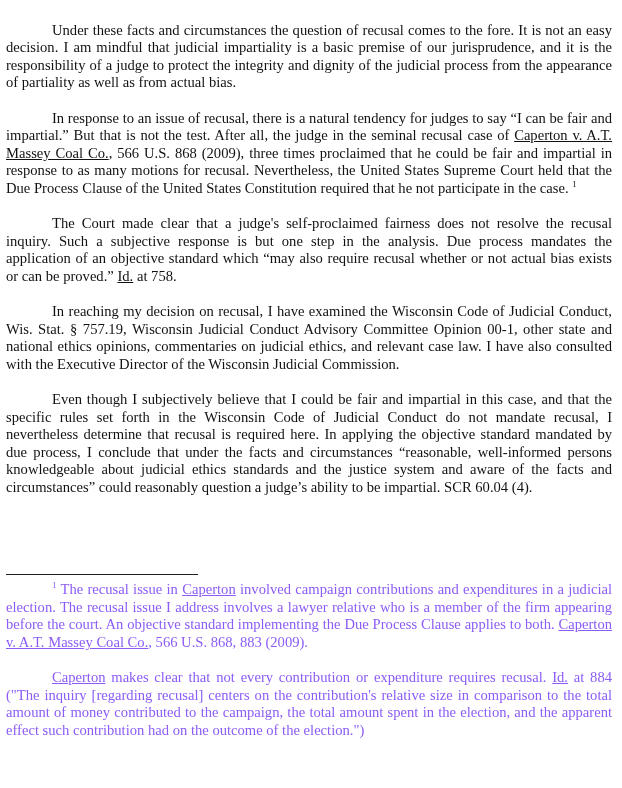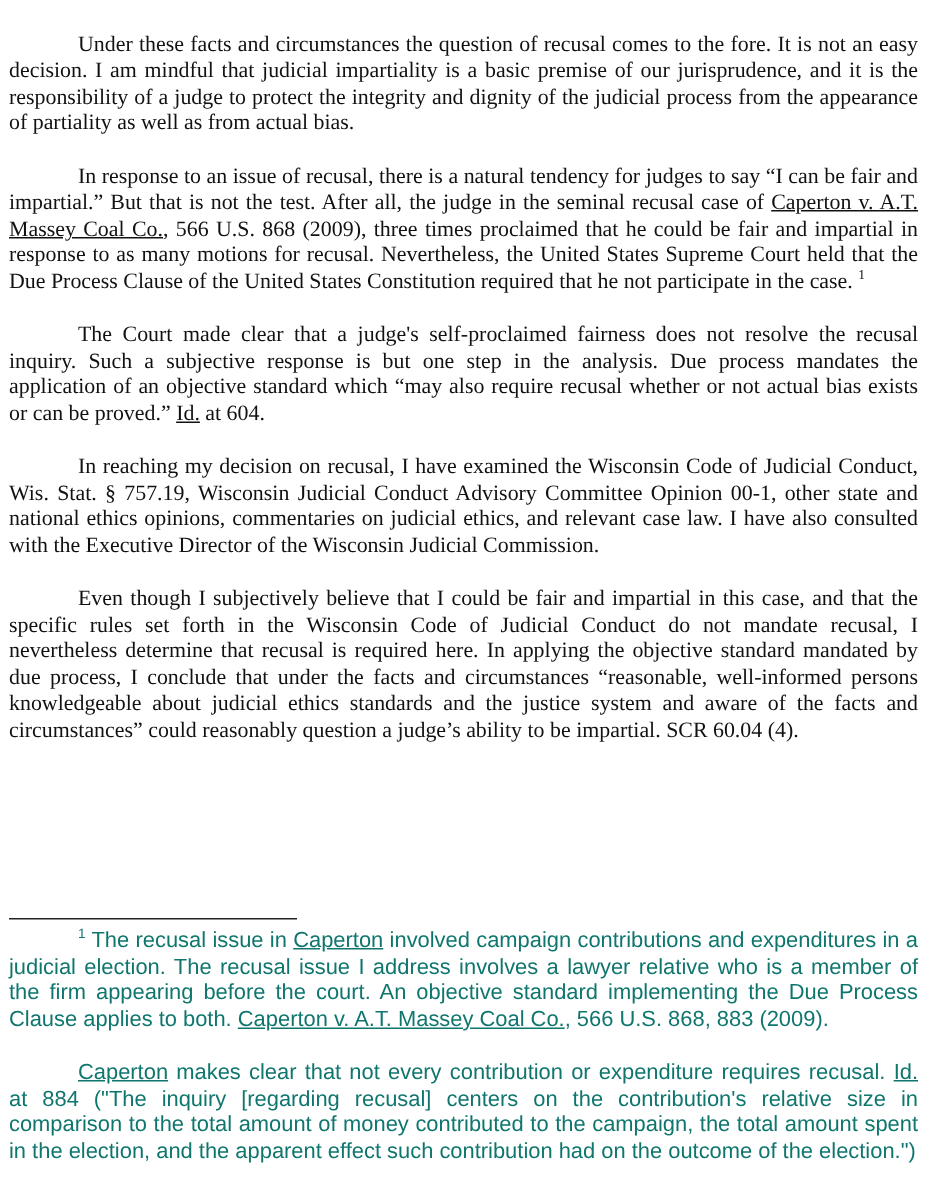--- a/index.html
+++ b/index.html
@@ -8,34 +8,34 @@
     position: absolute; left: 6px; top: 4px; width: 606px;
     font-family: "Liberation Serif", serif;
     font-size: 14.6px; line-height: 17.6px; color: #111;
     text-align: justify;
   }
   .para { margin: 0; text-indent: 46px; }
   .gap { height: 17.6px; }
   u { text-decoration: underline; }
   sup { font-size: 9px; line-height: 0; vertical-align: 6px; }
   .fn-rule { width: 192px; border-top: 1px solid #222; margin: 0 0 6px 0; }
-  .footnotes { position: absolute; left: 6px; top: 612px; width: 606px;
-    font-family: Liberation Sans, sans-serif; font-size: 14.6px; line-height: 17.6px;
-    color: #0f766e; text-align: justify; }
+  .footnotes { position: absolute; left: 6px; top: 574px; width: 606px;
+    font-family: Liberation Serif, serif; font-size: 14.6px; line-height: 17.6px;
+    color: #8b5cf6; text-align: justify; }
 </style>
 </head>
 <body>
 
 <div class="page">
   <div class="gap"></div>
   <p class="para">Under these facts and circumstances the question of recusal comes to the fore. It is not an easy decision.  I am mindful that judicial impartiality is a basic premise of our jurisprudence, and it is the responsibility of a judge to protect the integrity and dignity of the judicial process from the appearance of partiality as well as from actual bias.</p>
   <div class="gap"></div>
   <p class="para"><span>In response to an issue of recusal, there is a natural tendency for judges to say “I can be fair and impartial.”  But that is not the test.  After all, the judge in the seminal recusal case of </span><u>Caperton v. A.T. Massey Coal Co.</u><span>, 566 U.S. 868 (2009),  three times proclaimed that he could be fair and impartial in response to as many motions for recusal.  Nevertheless, the United States Supreme Court held that the Due Process Clause of the United States Constitution  required that he not participate in the case.</span> <sup>1</sup></p>
   <div class="gap"></div>
-  <p class="para"><span>The Court made clear that a judge's self-proclaimed fairness does not resolve the recusal inquiry.  Such a subjective response is but one step in the analysis.  Due process  mandates the application of an objective standard which “may also require recusal whether or not actual bias exists or can be proved.”  </span><u>Id.</u><span> at 604.</span></p>
+  <p class="para"><span>The Court made clear that a judge's self-proclaimed fairness does not resolve the recusal inquiry.  Such a subjective response is but one step in the analysis.  Due process  mandates the application of an objective standard which “may also require recusal whether or not actual bias exists or can be proved.”  </span><u>Id.</u><span> at 758.</span></p>
   <div class="gap"></div>
   <p class="para">In reaching my decision on recusal, I have examined the Wisconsin Code of Judicial Conduct,  Wis. Stat. § 757.19, Wisconsin Judicial Conduct Advisory Committee Opinion 00-1, other state and national ethics opinions, commentaries on judicial ethics, and relevant case law.  I have also consulted with the Executive Director of the Wisconsin Judicial Commission.</p>
   <div class="gap"></div>
   <p class="para">Even though I subjectively believe that I could be fair and impartial in this case, and that the specific rules set forth in the Wisconsin Code of Judicial Conduct do not mandate recusal, I nevertheless determine that recusal is required here. In applying the objective standard mandated by due process, I conclude that under the facts and circumstances “reasonable, well-informed persons knowledgeable about judicial ethics standards and the justice system and aware of the facts and circumstances” could reasonably question a judge’s ability to be impartial.  SCR 60.04 (4).</p>
 </div>
 
 <div class="footnotes">
   <div class="fn-rule"></div>
   <p class="para"><sup>1</sup><span> The recusal issue in </span><u>Caperton</u><span> involved campaign contributions and expenditures in a judicial election.  The recusal issue I address involves a lawyer relative who is a member of the firm appearing before the court.   An objective standard implementing the Due Process Clause applies to both.  </span><u>Caperton v. A.T. Massey Coal Co.</u><span>, 566 U.S. 868, 883 (2009).</span></p>
   <div class="gap"></div>

